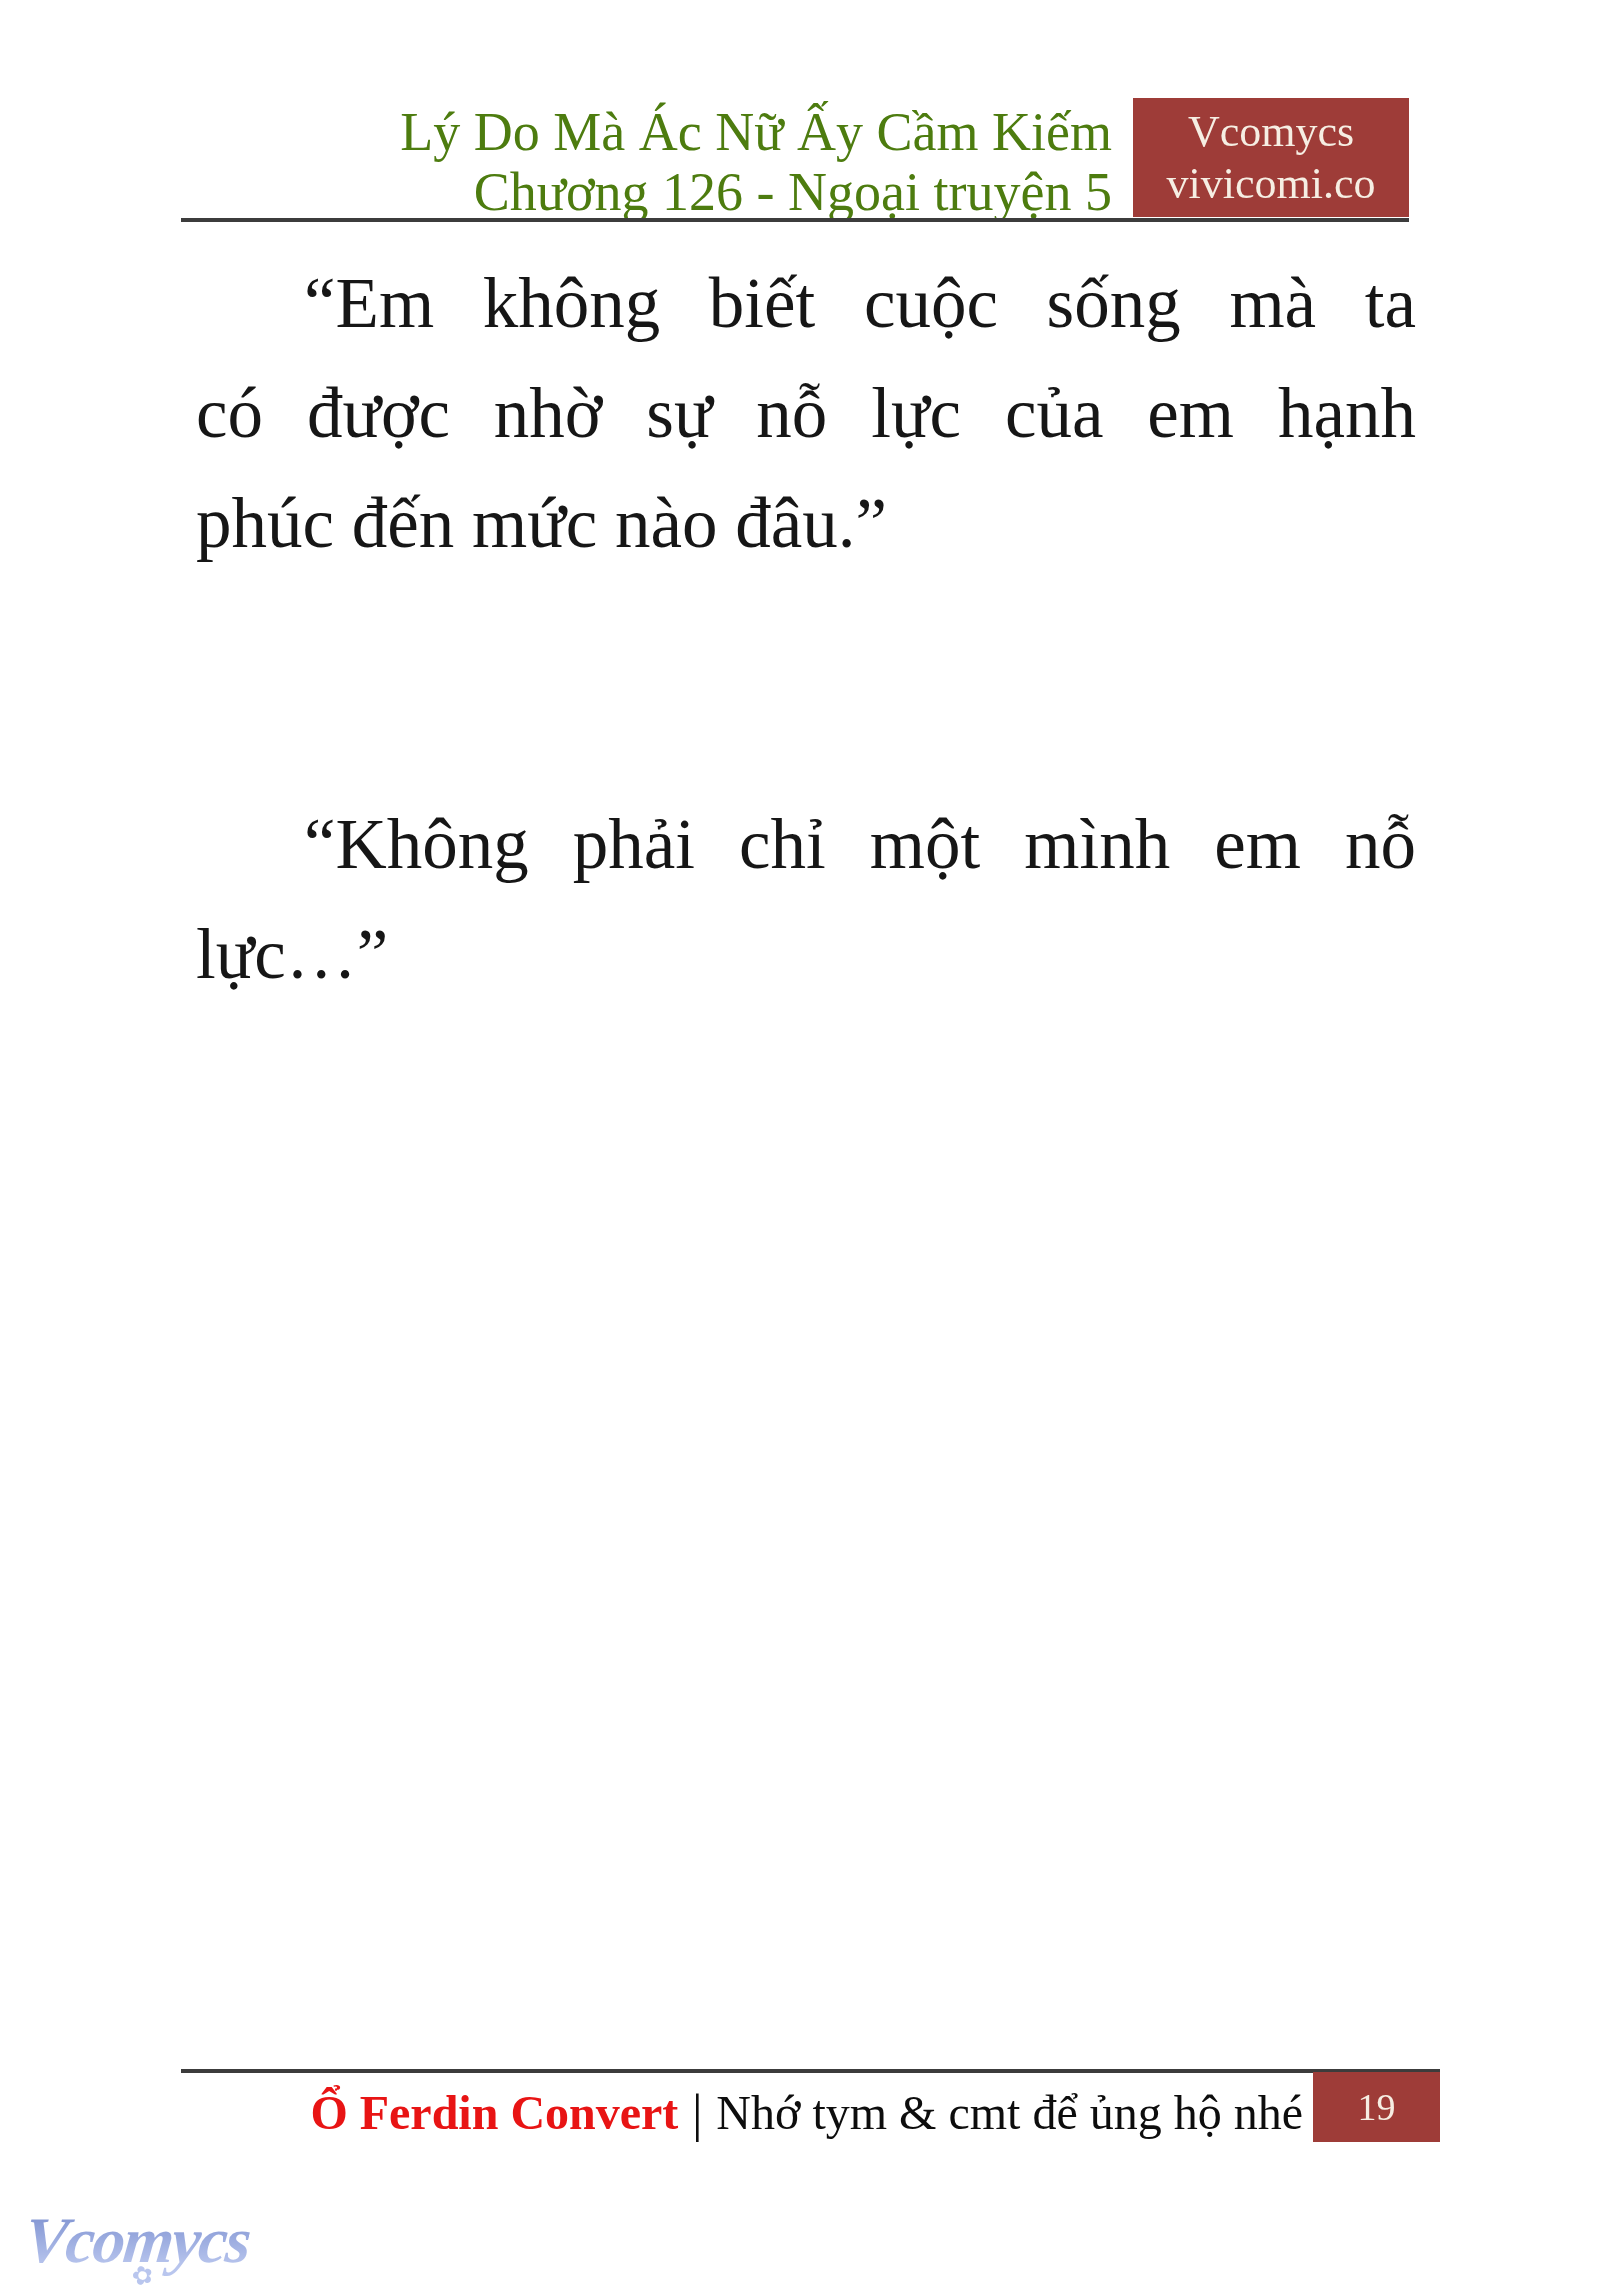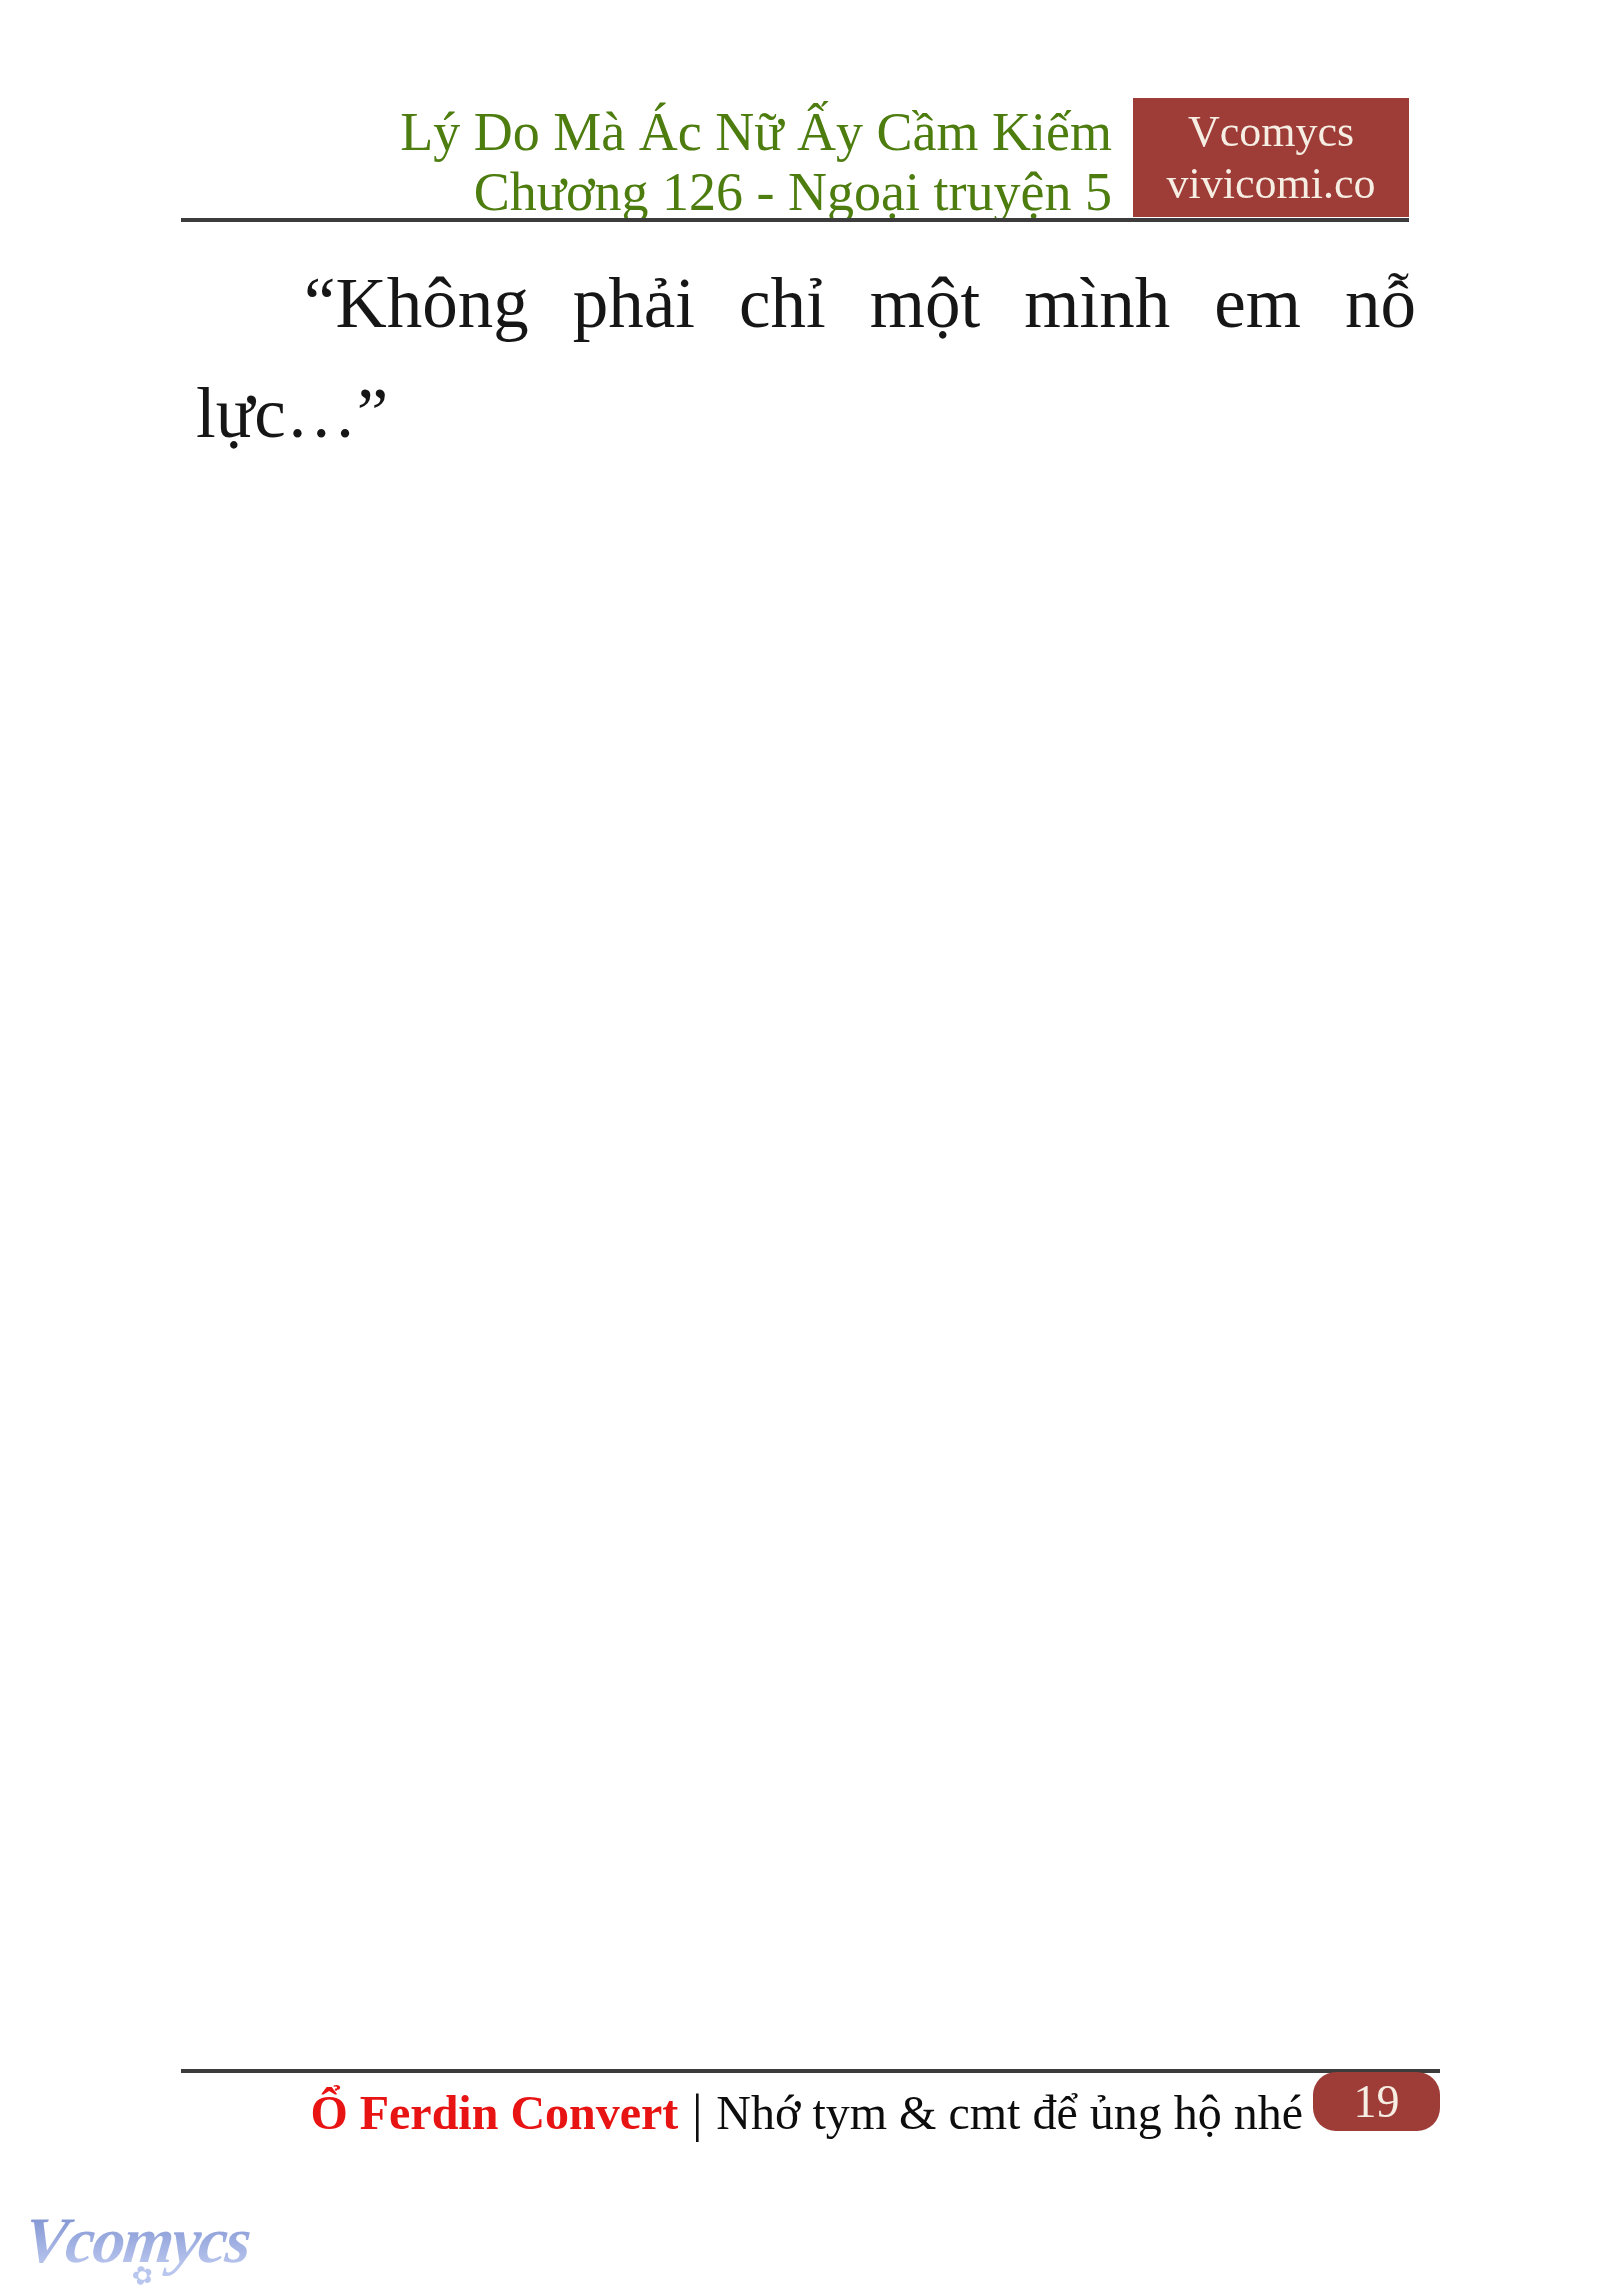--- a/index.html
+++ b/index.html
@@ -57,26 +57,25 @@
   
   .footer-rule{left:181px;top:2069px;width:1259px;}
   .footer-text{
     position:absolute;right:319px;top:2080px;
     font-size:48px;line-height:65px;white-space:nowrap;
     color:#0d0d0d;
   }
   .footer-text .brand{color:var(--brand_red);font-weight:bold;}
   .footer-text .sep{font-weight:400;padding:0 13.7px;font-size:53px;vertical-align:-2px;}
   .page-num{
-    position:absolute;left:1313px;top:2072px;width:127px;height:59px;
+    position:absolute;left:1313px;top:2072px;width:127px;height:70px;
     background:var(--maroon);
     color:var(--badge_text);
     display:flex;align-items:center;justify-content:center;
-    font-size:46px;
-    border-radius:23px;
+    font-size:38px;
   }
 
   
   .watermark{
     position:absolute;left:24.5px;top:2201px;
     font-size:65px;line-height:78px;
     font-style:italic;font-weight:bold;
     letter-spacing:-2px;
     transform:skewX(-6deg);
     background:linear-gradient(180deg,var(--watermark_start) 0%,var(--watermark_end) 85%);
@@ -103,20 +102,25 @@
 
   <div class="badge">
     <div>Vcomycs</div>
     <div>vivicomi.co</div>
   </div>
 
   <div class="rule header-rule"></div>
 
   <div class="body" id="body-text">
       <div class="para">
+        <div class="line first">“Em không biết cuộc sống mà ta</div>
+        <div class="line">có được nhờ sự nỗ lực của em hạnh</div>
+        <div class="line last">phúc đến mức nào đâu.”</div>
+      </div>
+      <div class="para">
         <div class="line first">“Không phải chỉ một mình em nỗ</div>
         <div class="line last">lực…”</div>
       </div>
     </div>
 
   <div class="rule footer-rule"></div>
 
   <div class="footer-text">
     <span class="brand">Ổ Ferdin Convert</span><span class="sep">|</span><span class="msg">Nhớ tym &amp; cmt để ủng hộ nhé</span>
   </div>

